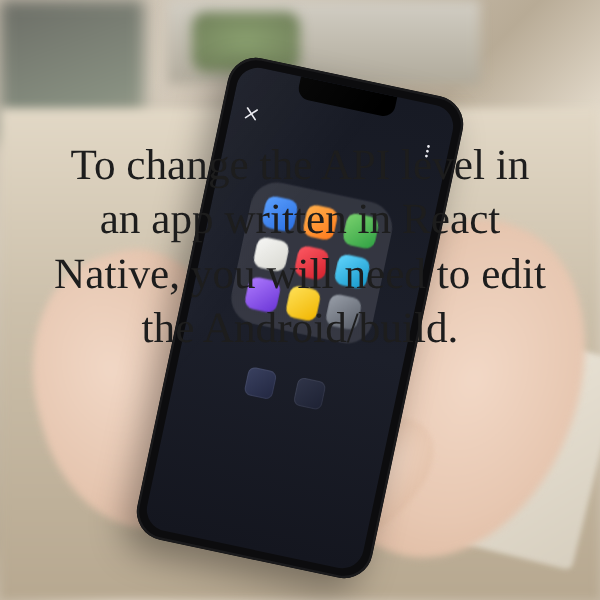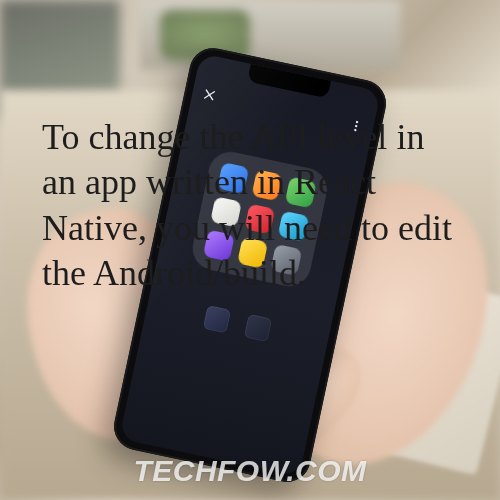--- a/index.html
+++ b/index.html
@@ -133,20 +133,21 @@
   
   .screen-gloss {
     position: absolute; inset: 0;
     background: linear-gradient(115deg, rgba(255,255,255,0.05) 0%, rgba(255,255,255,0) 35%);
     pointer-events: none;
   }
   
   .caption {
     position: absolute; left: 0; right: 0; top: 115px;
     padding: 0 42px;
+    text-align: center;
     font-family: Georgia, "Times New Roman", serif;
     font-size: 36px;
     line-height: 1.26;
     color: #1d1d1d;
     font-weight: 500;
   }
   
   .watermark {
     position: absolute; left: 0; right: 0; bottom: 12px;
     text-align: center;
@@ -220,14 +221,13 @@
           <div class="mini-icon l2"></div>
           <div class="label-home"></div>
         </div>
       </div>
 
       <div class="screen-gloss"></div>
     </div>
   </div>
 
   <div class="caption">To change the API level in an app written in React Native, you will need to edit the Android/build.</div>
-  <div class="watermark">TECHFOW.COM</div>
 </div>
 
 </body></html>

